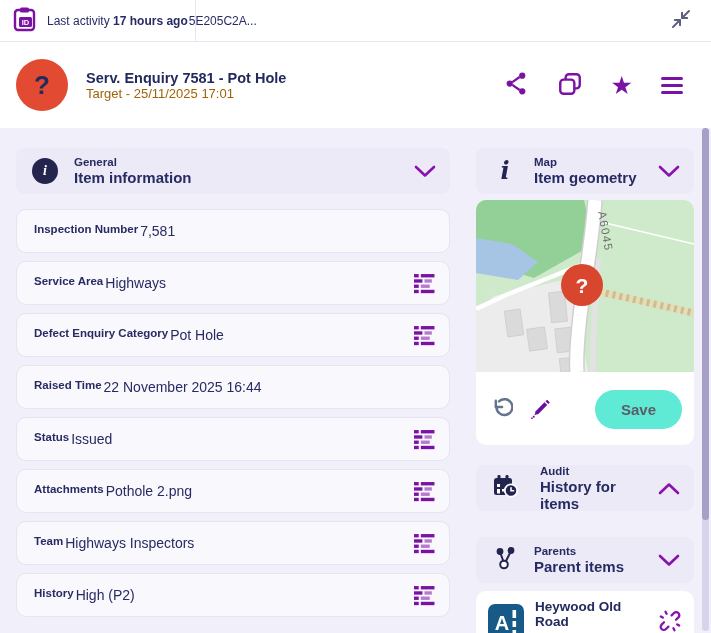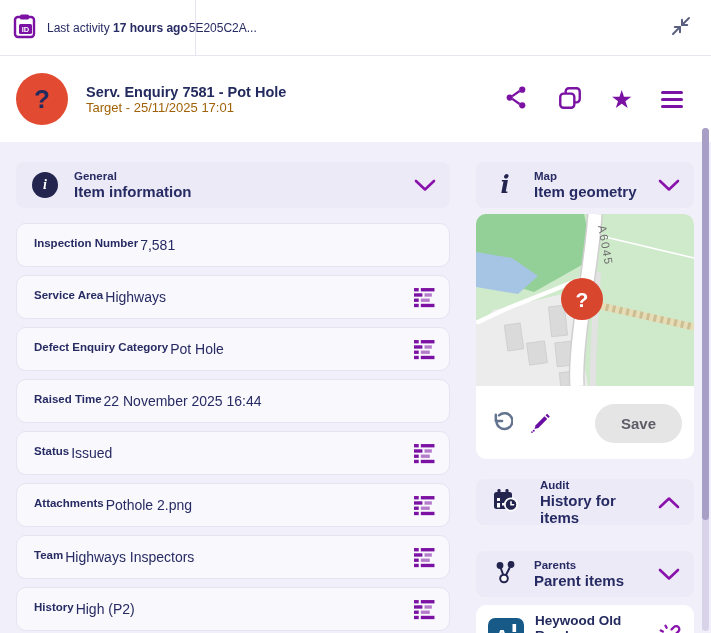--- a/index.html
+++ b/index.html
@@ -5,21 +5,21 @@
   * { box-sizing: border-box; margin: 0; padding: 0; }
   html,body { width:711px; height:633px; }
   body {
     font-family: "Liberation Sans", sans-serif;
     background: #f1eff9;
     color: #272b63;
     overflow: hidden;
     position: relative;
   }
   
-  .topbar { height:56px; background:#fff; border-bottom:1px solid #e8e5f2; display:flex; align-items:stretch; }
+  .topbar { height:42px; background:#fff; border-bottom:1px solid #e8e5f2; display:flex; align-items:stretch; }
   .topbar .tab { width:196px; border-right:1px solid #e8e5f2; display:flex; align-items:center; gap:10px; padding:0 10px 0 12px; background:#fff; cursor:pointer; }
   .tab-texts { display:flex; gap:1px; }
   .activity-line { font-size:12px; color:#272b63; white-space:nowrap; }
   .activity-line b { font-weight:bold; }
   .record-id { font-size:12px; color:#272b63; }
   .topbar-right { margin-left:auto; display:flex; align-items:center; padding-right:16px; }
   .iconbtn { background:none; border:none; cursor:pointer; display:flex; align-items:center; justify-content:center; padding:2px; }
 
   
   .header { background:#fff; height:86px; display:flex; align-items:center; gap:18px; padding:0 26px 0 16px; }
@@ -54,21 +54,21 @@
            display:flex; align-items:center; padding:0 14px 0 17px; }
   .field.first { margin-top:15px; }
   .field-texts { display:flex; flex-direction:row; gap:2px; }
   .field-label { font-size:11.5px; font-weight:bold; color:#272b63; }
   .field-value { font-size:14px; color:#272b63; }
   .lookup { margin-left:auto; background:none; border:none; cursor:pointer; display:flex; }
 
   
   .map-card { background:#fff; border-radius:10px; margin-top:6px; overflow:hidden; }
   .map-actions { display:flex; align-items:center; gap:10px; padding:14px 12px 16px 10px; }
-  .save-btn { margin-left:auto; background:#e5e5e5; color:#5d5d68; font-weight:bold; font-size:15px;
+  .save-btn { margin-left:auto; background:#5eead4; color:#5d5d68; font-weight:bold; font-size:15px;
               border:none; border-radius:22px; padding:11px 26px; cursor:default; font-family:"Liberation Sans", sans-serif; }
 
   .audit-head { margin-top:20px;gap:20px; }
   .parents-head { margin-top:26px; }
 
   .parent-card { background:#fff; border-radius:10px; margin-top:8px; padding:12px 12px; display:flex; align-items:center; gap:11px; height:62px; }
   .parent-ico { width:36px; height:36px; border-radius:7px; background:#175a88; flex:0 0 auto; position:relative; display:flex; align-items:center; justify-content:center; }
   .parent-texts { display:flex; flex-direction:column; gap:2px; }
   .parent-title { font-size:13.5px; font-weight:bold; color:#232a5e; }
   .parent-sub { font-size:13px; color:#232a5e; }

